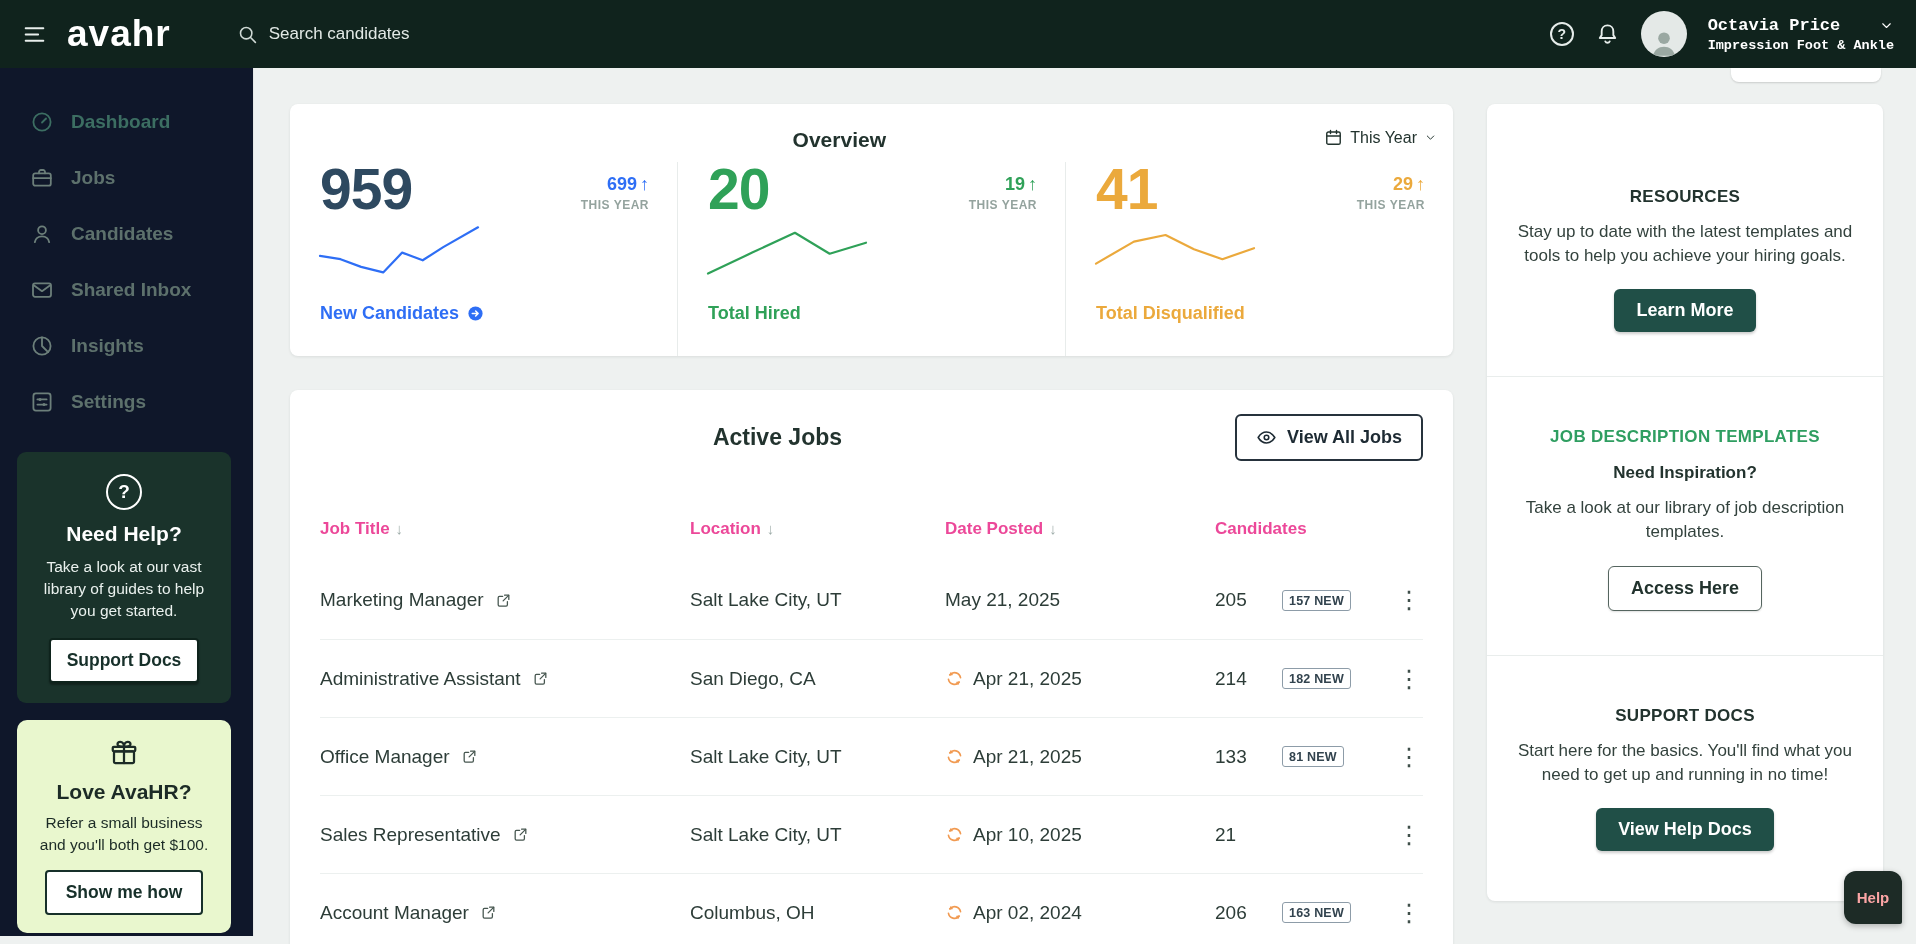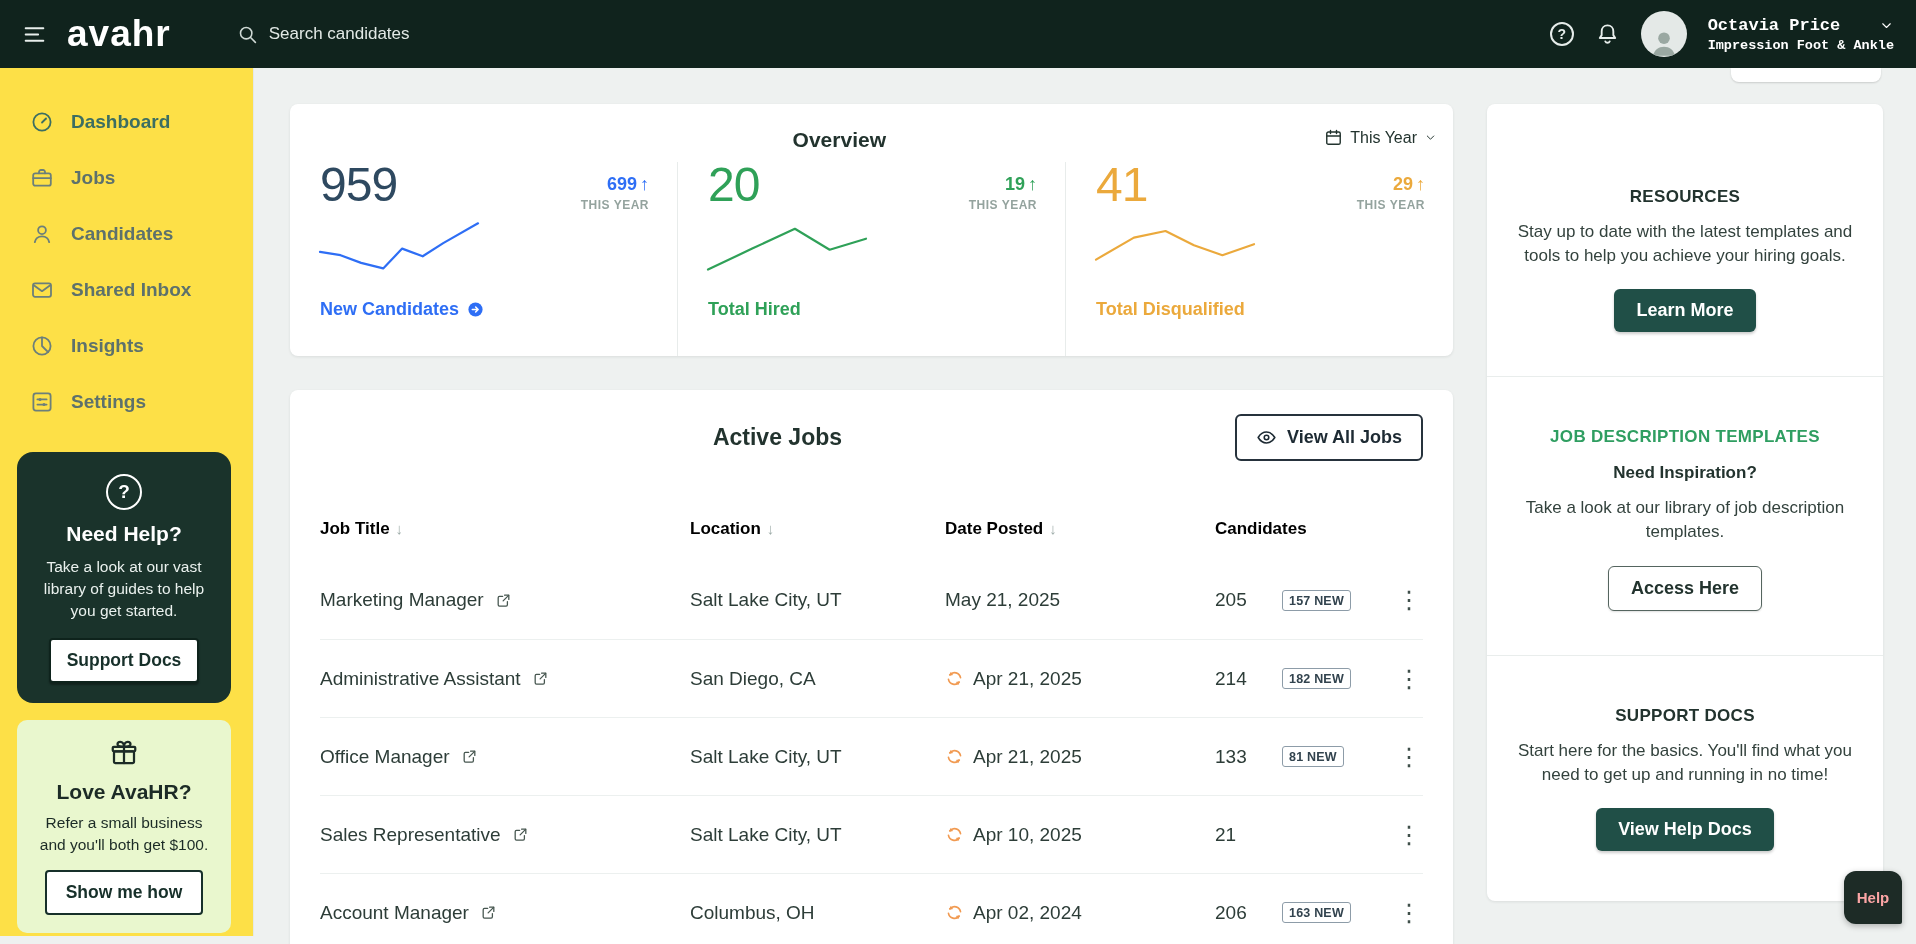--- a/index.html
+++ b/index.html
@@ -45,33 +45,33 @@
   .user { cursor: pointer; min-width: 163px; font-family: Liberation Mono, monospace; }
   .user-row { display: flex; align-items: center; justify-content: space-between; }
   .user-name { color: #ffffff; font-size: 17px; font-weight: 600; }
   .chev { color: #ffffff; display: inline-flex; margin-left: 18px; }
   .chev svg { width: 15px; height: 15px; }
   .user-org { color: #ffffff; font-size: 13.5px; font-weight: 700; margin-top: 3px; }
 
   
   .sidebar {
     position: absolute; top: 68px; left: 0; bottom: 8px; width: 254px;
-    background: #fde047; border-right: 1px solid #e4e8e7; padding-top: 26px;
+    background: #0f172a; border-right: 1px solid #e4e8e7; padding-top: 26px;
   }
   .nav-item {
     height: 56px; display: flex; align-items: center; gap: 17px;
     padding-left: 30px; font-size: 19px; font-weight: 600; color: #5d716c; cursor: pointer;
   }
   .nav-item .nav-ic { display: inline-flex; color: #6c7f7a; }
   .nav-item svg { width: 24px; height: 24px; }
   .nav-item.active { color: #3c6e62; }
   .nav-item.active .nav-ic { color: #3c6e62; }
 
   .help-card {
-    margin: 22px 0 0 17px; width: 214px; background: #1a332b; border-radius: 16px;
+    margin: 22px 0 0 17px; width: 214px; background: #1a332b; border-radius: 9px;
     padding: 22px 16px 20px; text-align: center; color: #ffffff;
   }
   .qbig {
     width: 36px; height: 36px; border: 2.4px solid #ffffff; border-radius: 50%;
     display: inline-flex; align-items: center; justify-content: center;
     font-size: 19px; font-weight: 700; color: #ffffff;
   }
   .qbig::after { content: "?"; }
   .hc-title { font-size: 21px; font-weight: 700; margin-top: 12px; }
   .hc-body { font-size: 15.5px; line-height: 1.42; margin-top: 10px; color: #eaf1ee; }
@@ -100,21 +100,21 @@
   
   .overview { left: 290px; top: 104px; width: 1163px; height: 252px; }
   .ov-title { position: absolute; top: 24px; left: 0; width: 596px; text-align: right; font-size: 21px; font-weight: 700; }
   .period { position: absolute; top: 24px; right: 16px; display: flex; align-items: center; gap: 7px; font-size: 16px; cursor: pointer; }
   .period svg.cal { width: 19px; height: 19px; }
   .period svg.chev-s { width: 13px; height: 13px; }
   .stats { position: absolute; top: 58px; left: 0; right: 0; bottom: 0; display: grid; grid-template-columns: 387px 388px 388px; }
   .stat { padding: 0 28px 0 30px; }
   .stat + .stat { border-left: 1px solid #e8eceb; }
   .stat-top { display: flex; justify-content: space-between; }
-  .value { font-size: 48px; font-weight: 400; line-height: 0.95; letter-spacing: -1px; }
+  .value { font-size: 57px; font-weight: 700; line-height: 0.95; letter-spacing: -1px; }
   .delta-block { text-align: right; margin-top: 12px; }
   .delta { font-size: 18px; font-weight: 700; }
   .delta.up::after { content: "↑"; margin-left: 3px; }
   .caption { margin-top: 3px; font-size: 12px; font-weight: 600; color: #94a39e; letter-spacing: .5px; }
   .spark { width: 158px; height: 55px; margin-top: 8px; display: block; overflow: visible; }
   .stat-label { margin-top: 24px; font-size: 18px; font-weight: 700; display: flex; align-items: center; gap: 8px; width: max-content; }
   .stat-label.link { cursor: pointer; }
   .stat-label .ac { display: inline-flex; }
   .stat-label .ac svg { width: 17px; height: 17px; }
 
@@ -123,21 +123,21 @@
   .jobs-head { display: flex; align-items: center; padding: 24px 30px 0; }
   .jobs-title { flex: 1; text-align: center; font-size: 23px; font-weight: 700; }
   .view-all {
     display: flex; align-items: center; gap: 10px; background: #ffffff;
     border: 2px solid #26323c; border-radius: 6px; padding: 11px 19px;
     font-size: 18px; font-weight: 700; color: #1d2a33; cursor: pointer; font-family: inherit;
   }
   .view-all svg { width: 21px; height: 21px; }
   .table { margin: 58px 30px 0; }
   .thead, .trow { display: grid; grid-template-columns: 370px 255px 270px 172px 1fr; align-items: center; }
-  .thead { font-size: 17px; font-weight: 600; color: #000000; padding-bottom: 22px; text-align: right; }
+  .thead { font-size: 17px; font-weight: 600; color: #ec4899; padding-bottom: 22px; text-align: right; }
   .th { display: flex; align-items: center; gap: 6px; }
   .sort::after { content: "↓"; color: #9fadaa; font-size: 15px; }
   .trow { height: 78px; font-size: 19px; color: #2d3d38; }
   .trow + .trow { border-top: 1px solid #ecf0ef; }
   .jt { display: flex; gap: 11px; align-items: center; cursor: pointer; }
   .ext { color: #46564f; display: inline-flex; cursor: pointer; }
   .ext svg { width: 17px; height: 17px; }
   .date { display: flex; gap: 9px; align-items: center; }
   .ref { color: #f19a51; display: inline-flex; }
   .ref svg { width: 19px; height: 19px; stroke-width: 2.1; }

